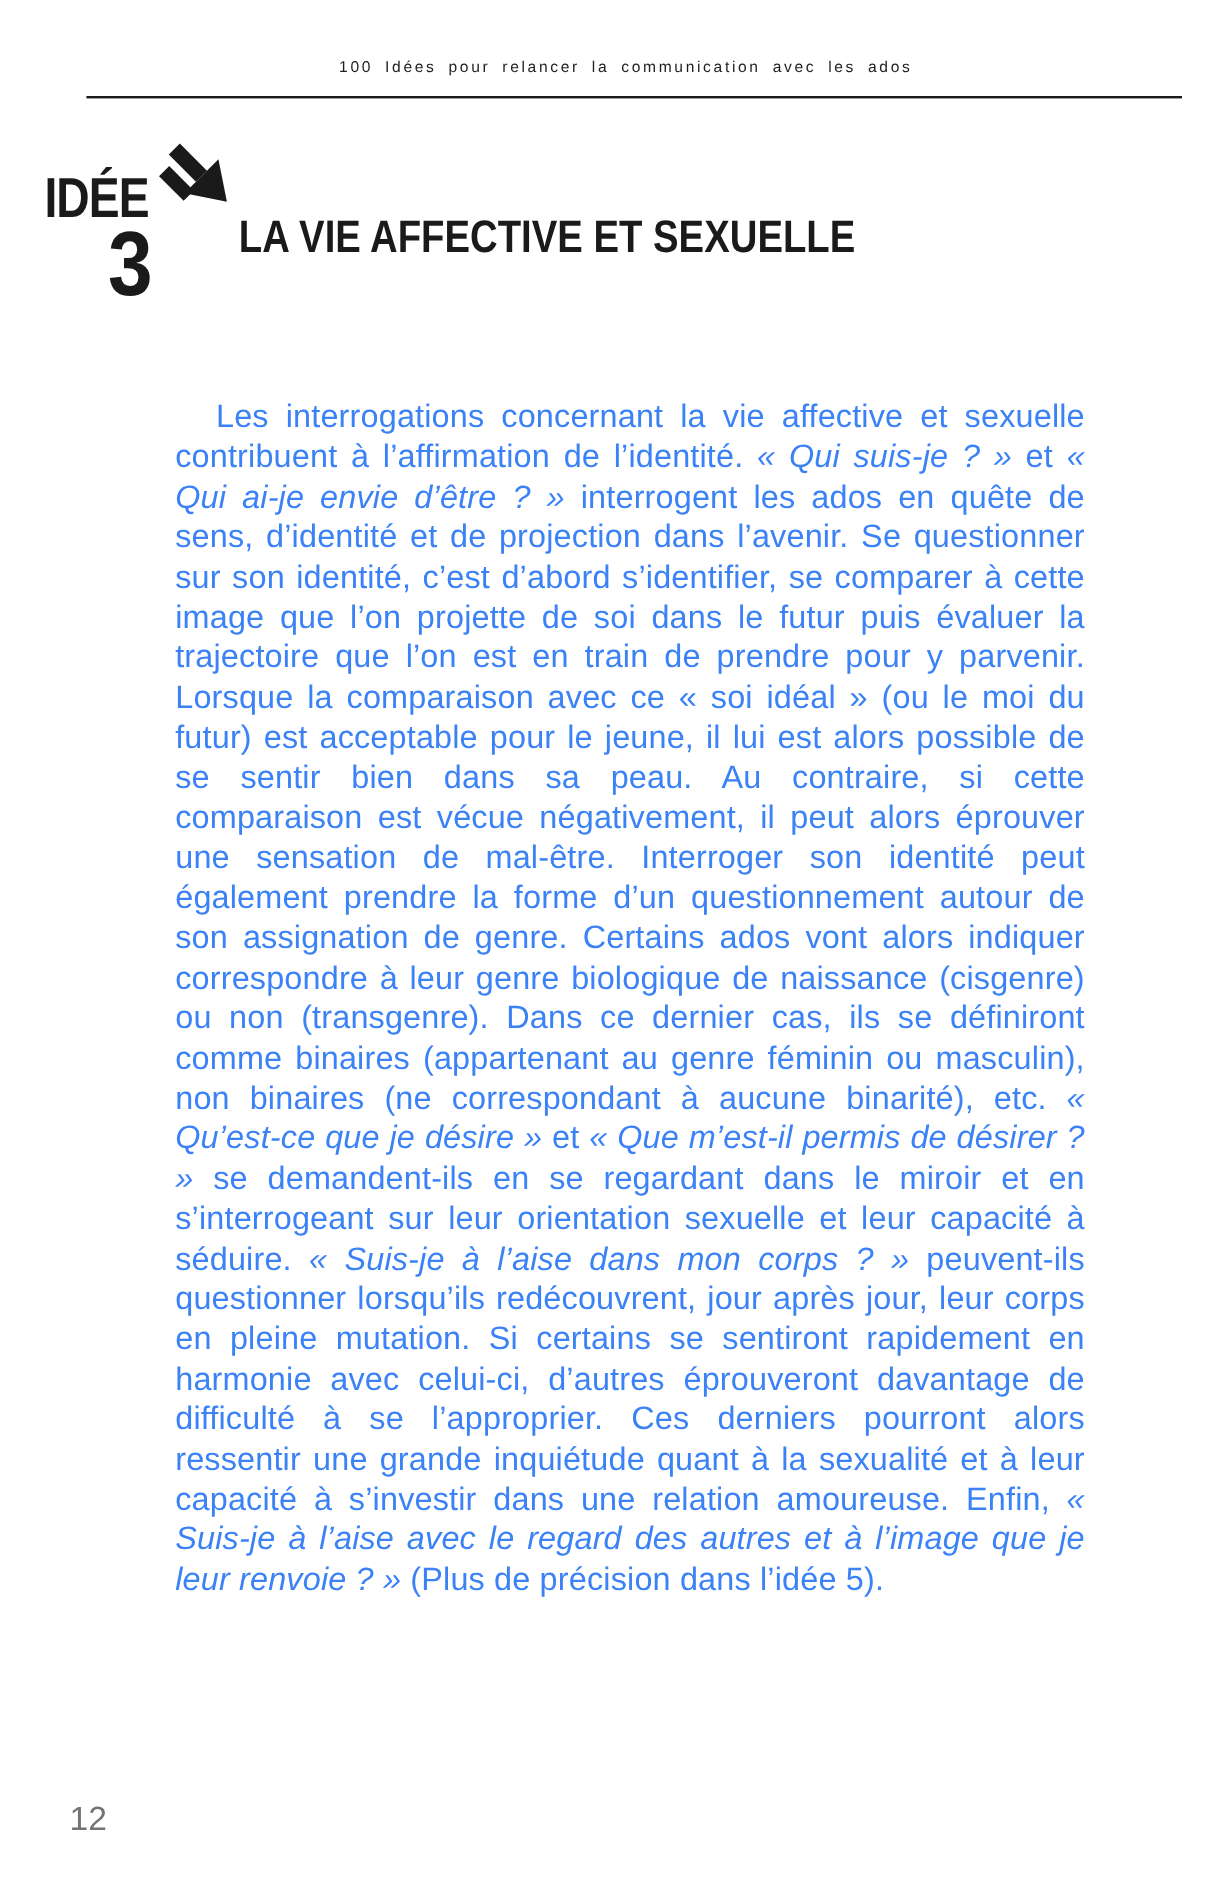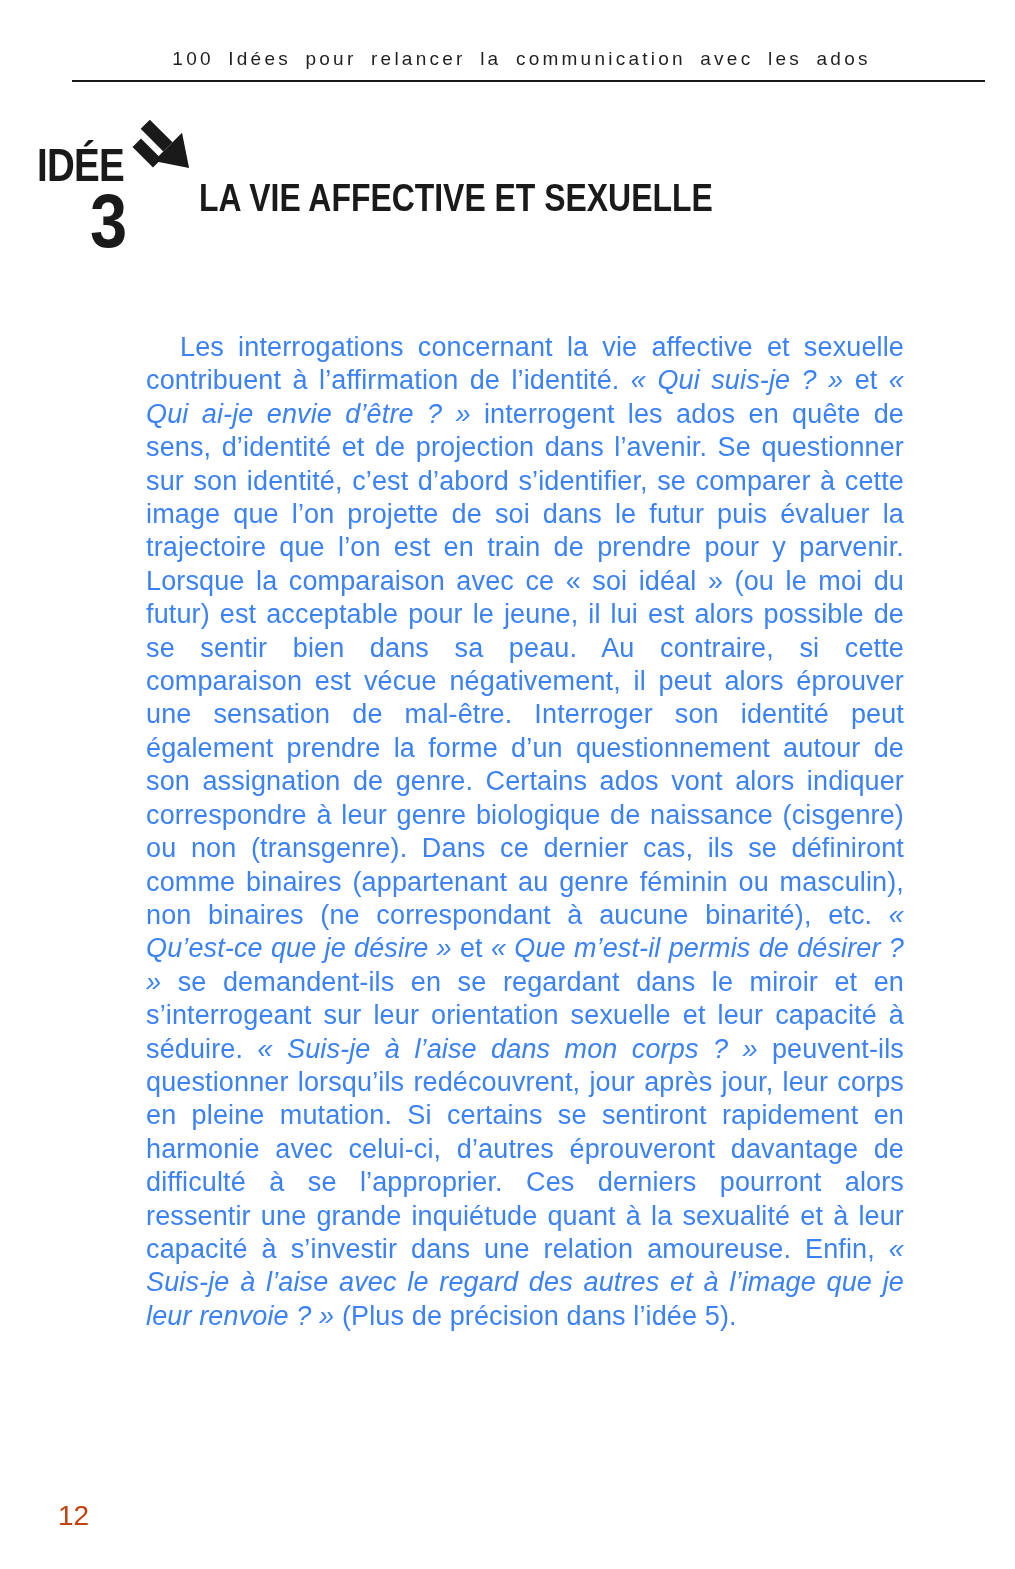--- a/index.html
+++ b/index.html
@@ -18,21 +18,21 @@
     color: #1b1b1b;
   }
 
   
   .running-header {
     position: absolute;
     top: 48px;
     left: 0;
     right: 0;
     text-align: center;
-    font-size: 19px;
+    font-size: 13px;
     font-weight: 400;
     letter-spacing: 0.17em;
     word-spacing: 0.32em;
     color: #1f1f1f;
     white-space: nowrap;
     margin-left: 28px;
   }
   .header-rule {
     position: absolute;
     top: 80px;
@@ -104,21 +104,21 @@
   }
   .body-text .it { font-style: italic; }
 
   
   .page-number {
     position: absolute;
     top: 1500px;
     left: 58px;
     font-size: 28px;
     font-weight: 400;
-    color: #c2410c;
+    color: #737373;
   }
 </style>
 </head>
 <body>
 
 <div class="page">
 
   <div class="running-header">100 Idées pour relancer la communication avec les ados</div>
 
   <div class="header-rule"></div>

